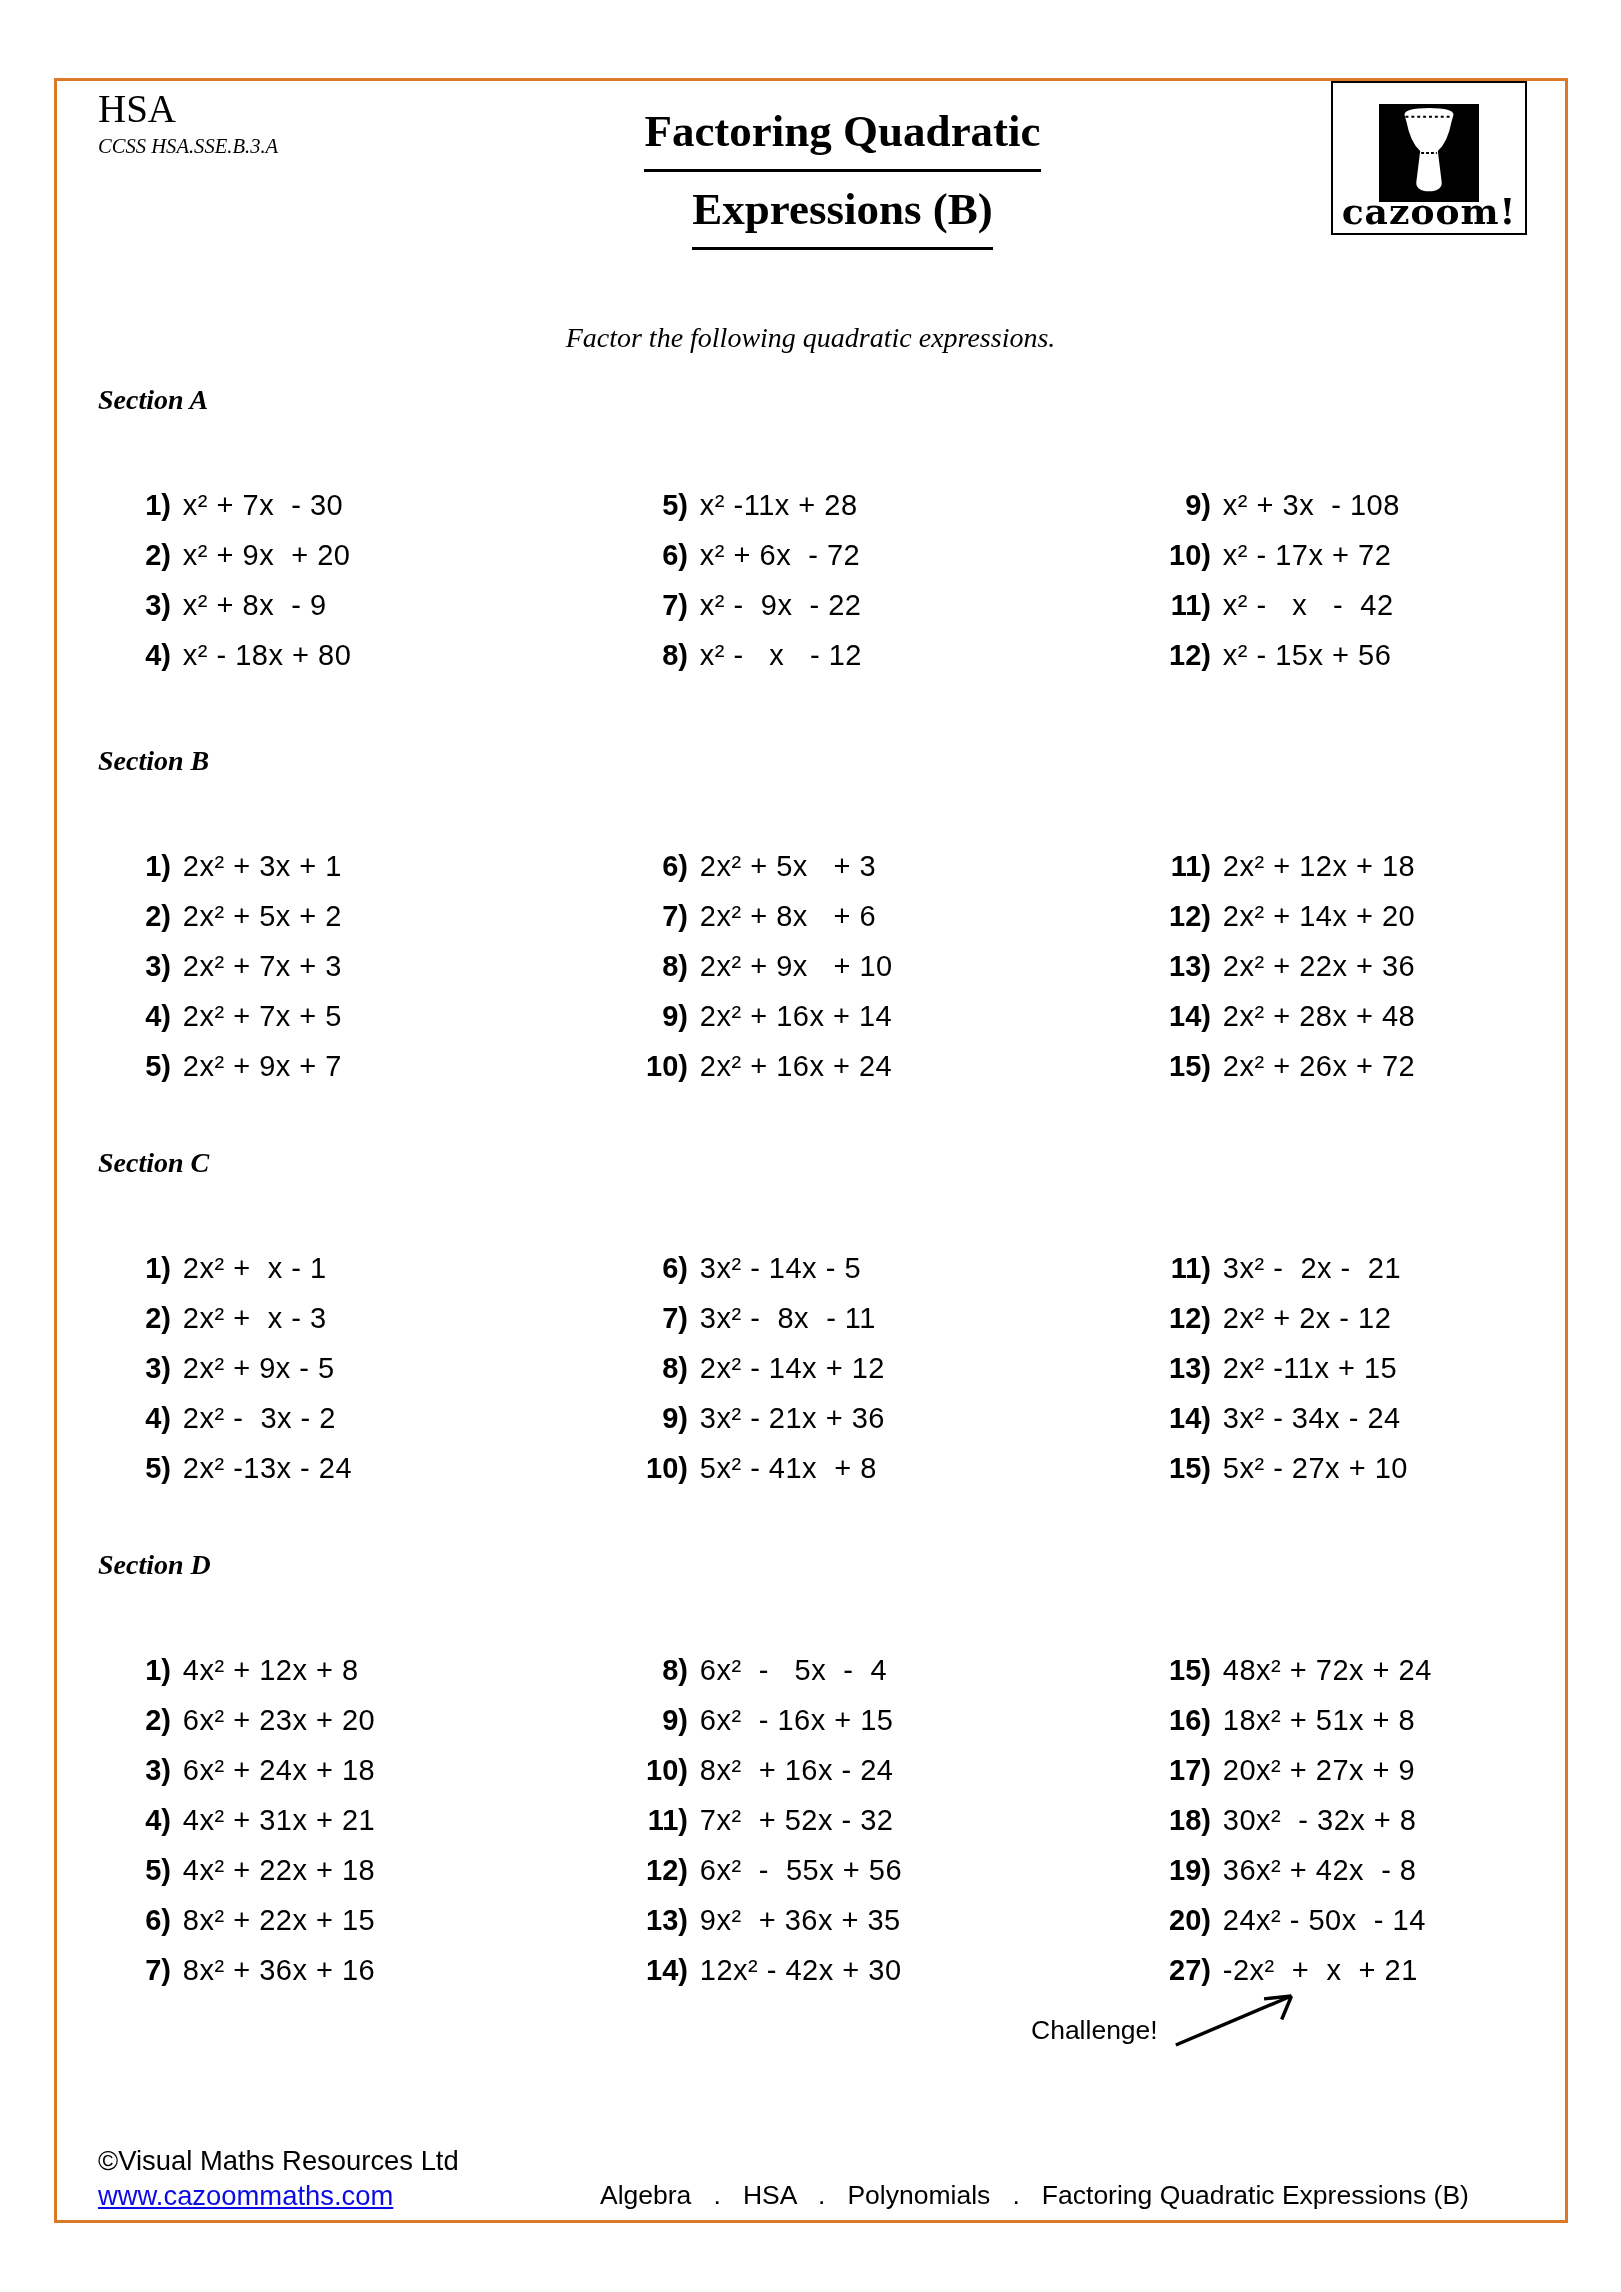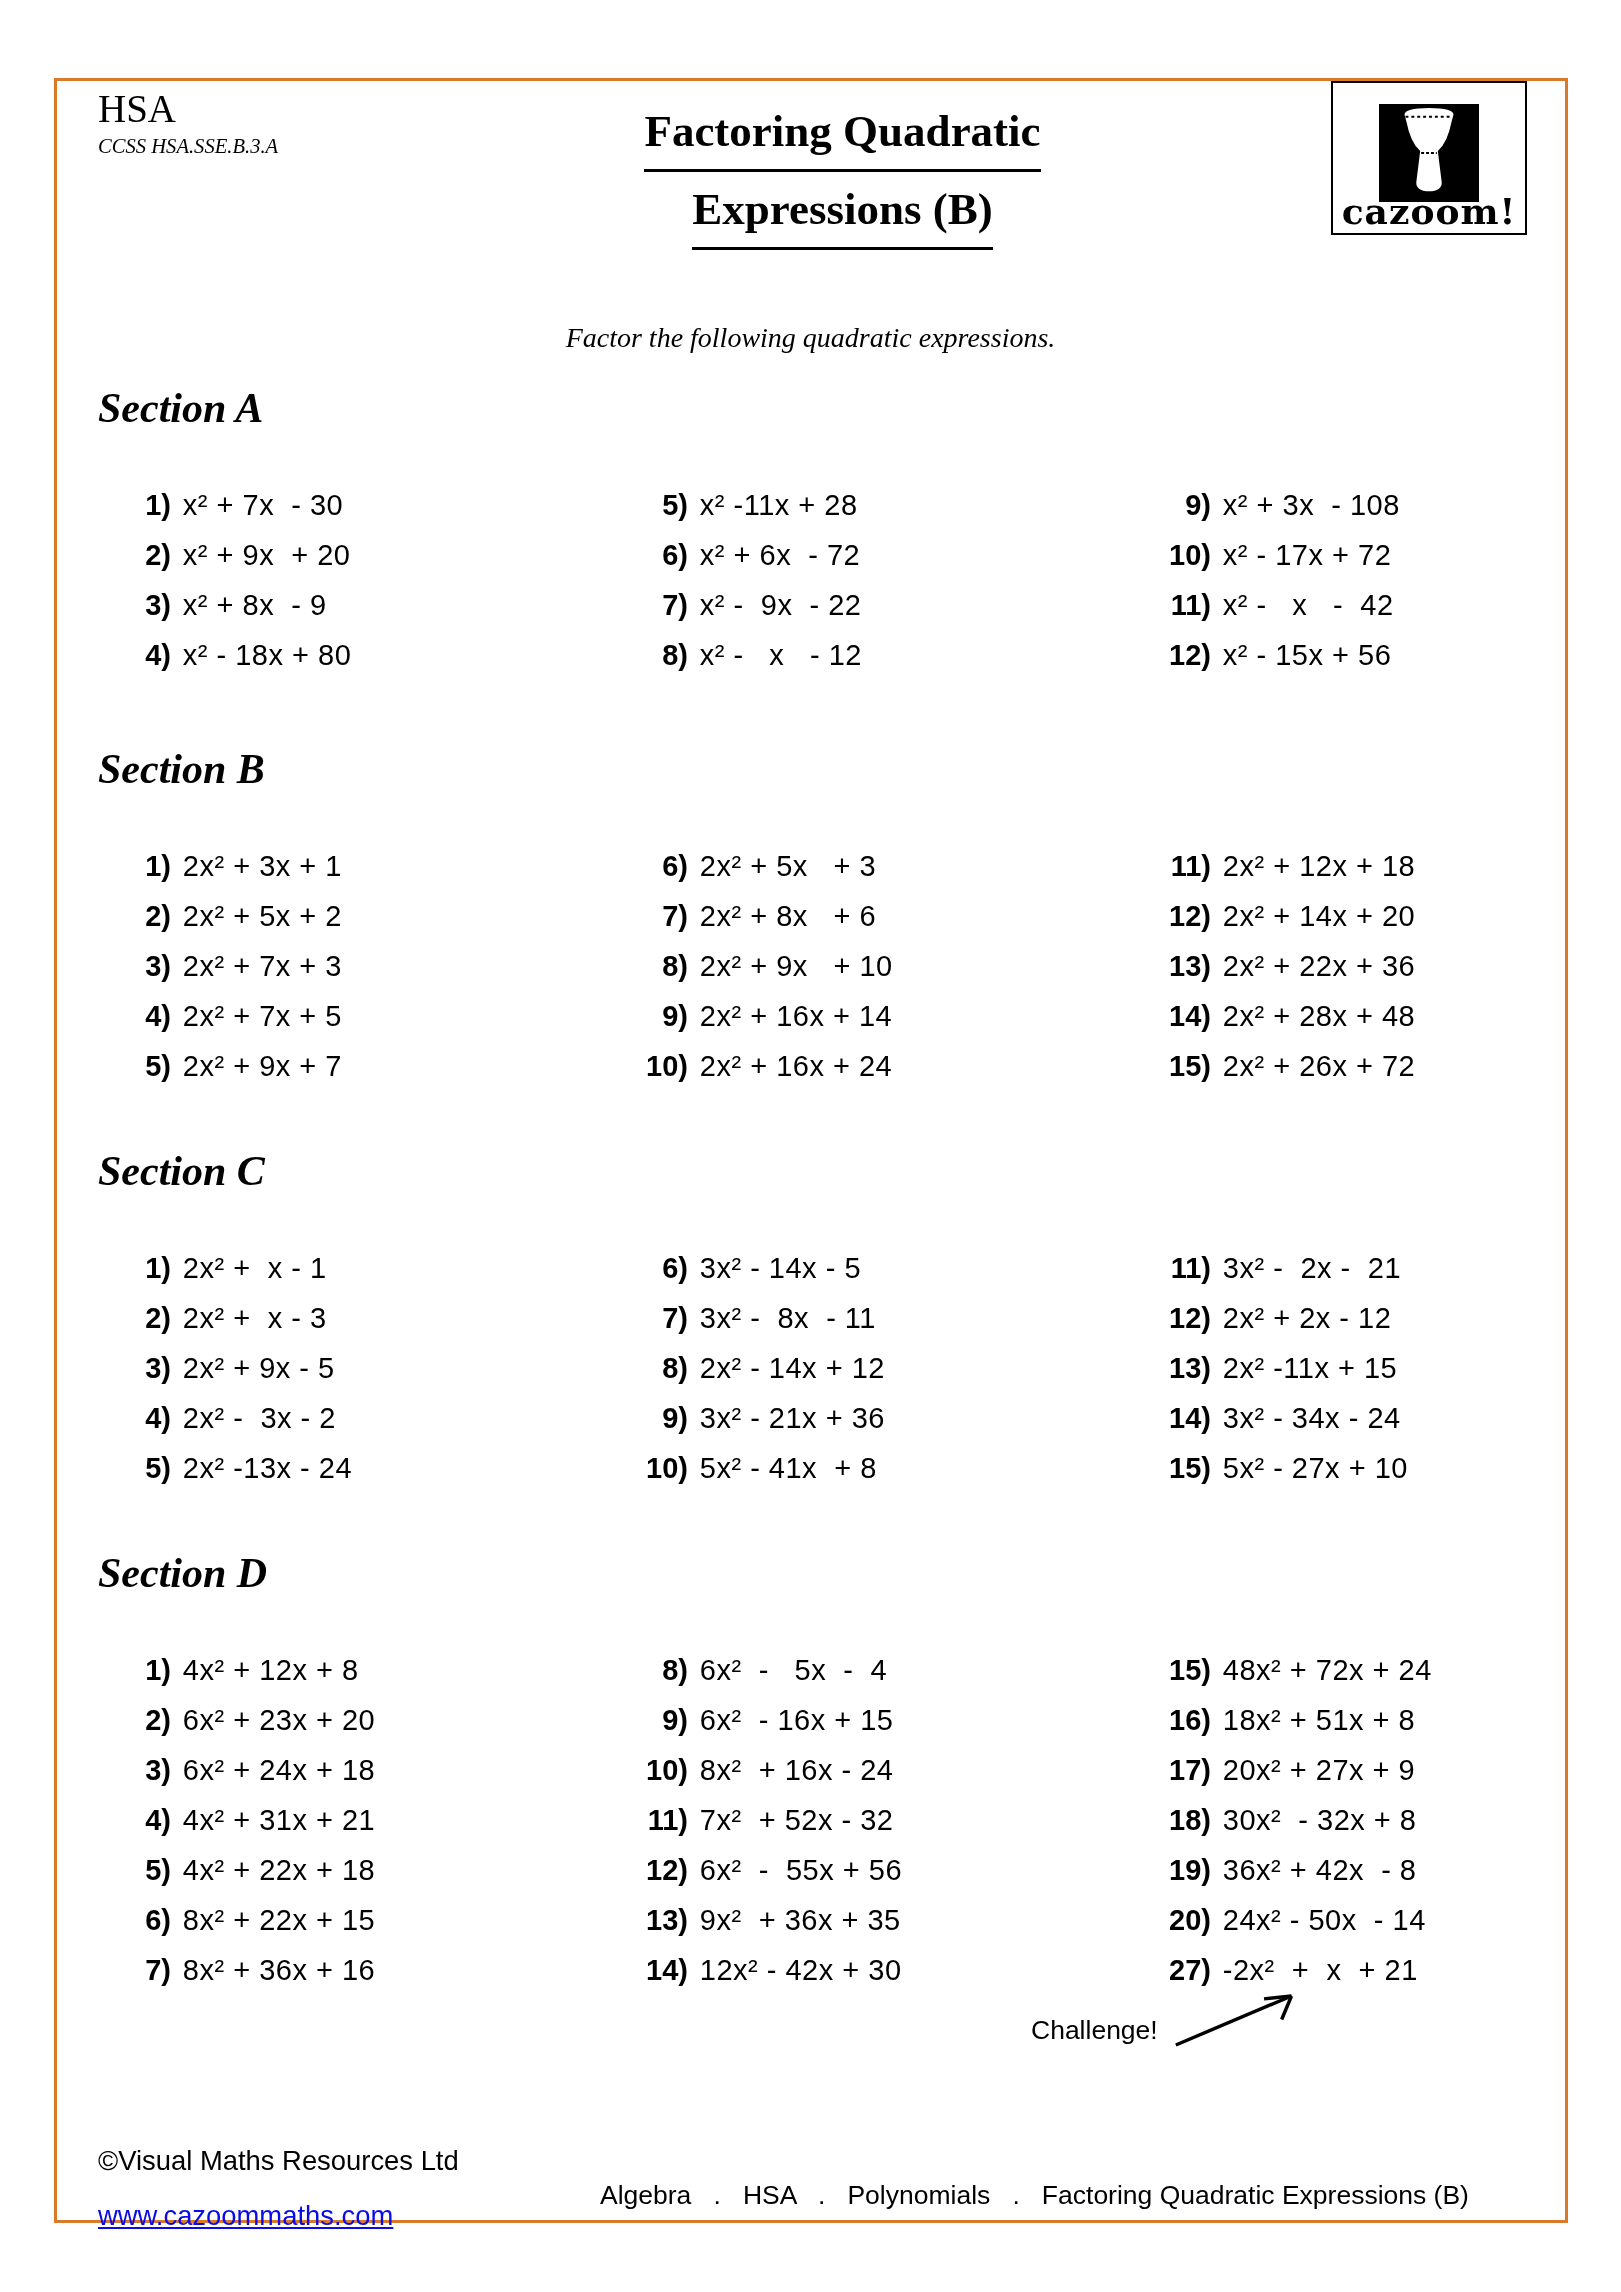--- a/index.html
+++ b/index.html
@@ -46,34 +46,34 @@
   }
   
   .instruction{
     position:absolute;left:0;top:322px;width:1621px;text-align:center;
     font-family:"Liberation Serif",serif;font-style:italic;font-size:28px;
   }
   
   .section{position:absolute;left:0;width:1621px;}
   .sec-title{
     position:absolute;left:98px;top:0;
-    font-family:"Liberation Serif",serif;font-weight:bold;font-style:italic;font-size:42px;
+    font-family:"Liberation Serif",serif;font-weight:bold;font-style:italic;font-size:28px;
   }
   .col{position:absolute;top:96px;}
   .prob{height:50px;display:flex;align-items:center;font-size:29px;white-space:pre;}
   .pnum{display:inline-block;min-width:78px;text-align:right;font-weight:bold;margin-right:11.8px;}
   .pexpr{letter-spacing:0.5px;}
   
   .challenge-label{position:absolute;left:1031px;top:2015px;font-size:26.5px;}
   .challenge-arrow{position:absolute;left:1168px;top:1982px;width:147px;height:74px;}
   
   .copyright{position:absolute;left:98px;top:2145px;font-size:27.4px;}
   .website{
     position:absolute;left:98px;top:2180px;font-size:27.4px;
-    color:var(--link);text-decoration:underline;cursor:pointer;margin-top:20px;
+    color:var(--link);text-decoration:underline;cursor:pointer;
   }
   .breadcrumb{position:absolute;left:600px;top:2180px;font-size:26.5px;white-space:pre;}
 </style>
 </head>
 <body>
 
 <div class="border-frame"></div>
 
 <div class="course">HSA</div>
 <div class="standard">CCSS HSA.SSE.B.3.A</div>

